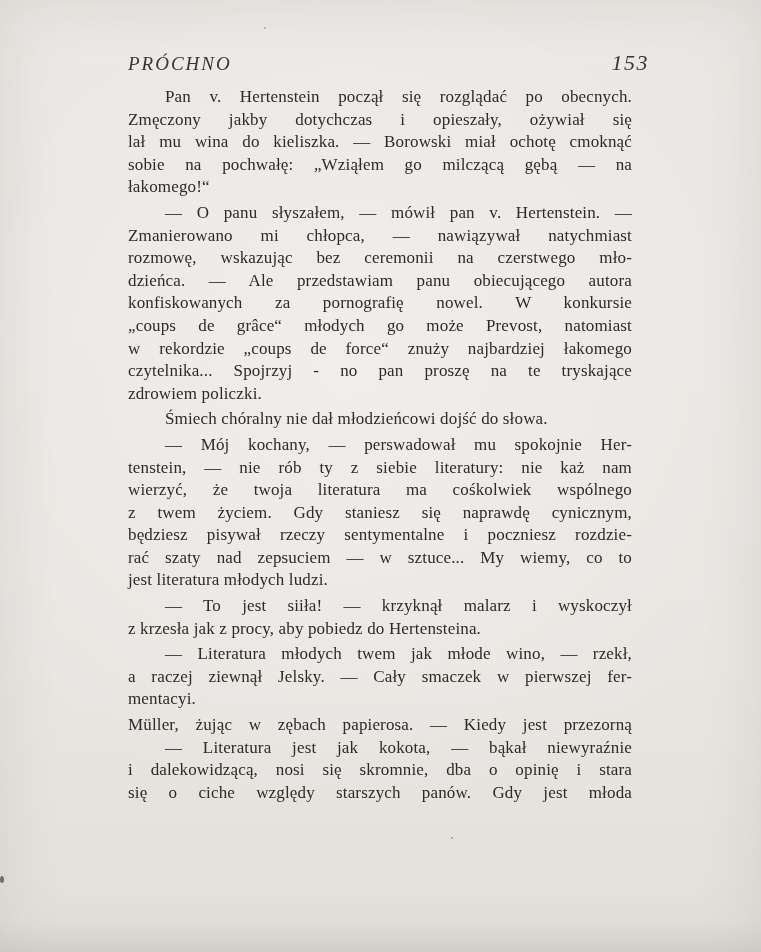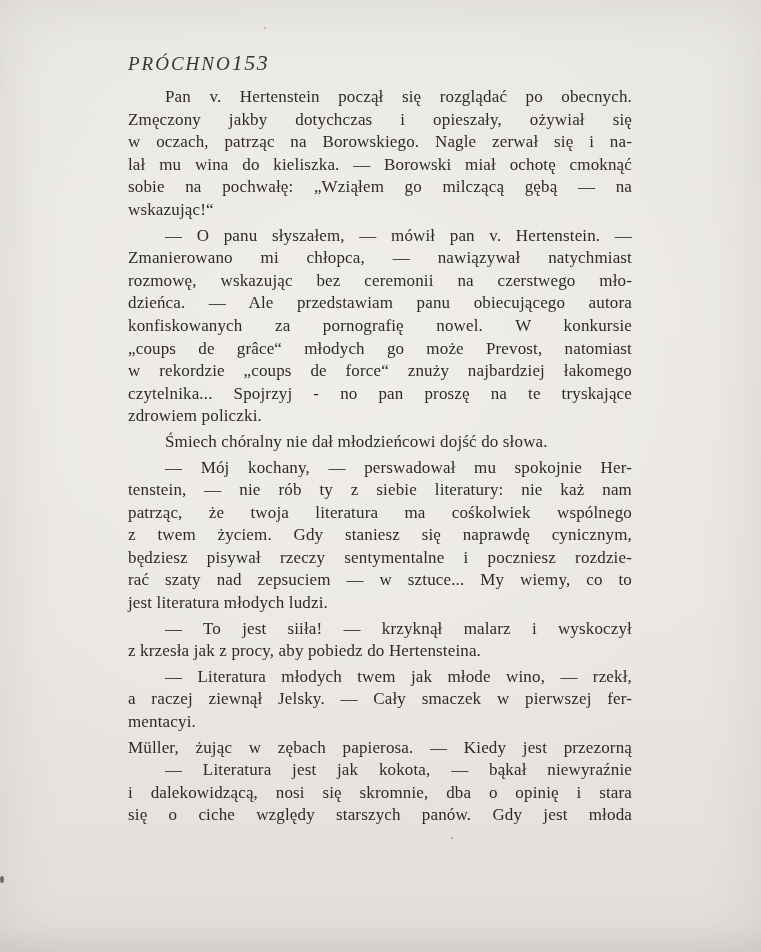--- a/index.html
+++ b/index.html
@@ -13,21 +13,21 @@
   .page {
     position: absolute; inset: 0;
     background:
       radial-gradient(ellipse 90% 70% at 46% 38%, rgba(255,255,255,0.30), rgba(255,255,255,0) 70%),
       linear-gradient(180deg, #eae8e4 0%, #e9e6e2 70%, #e3e0db 97%, #d9d6d0 100%);
     box-shadow: inset 0 0 60px rgba(90,84,74,0.12);
   }
   .header {
     position: absolute;
     left: 128px; right: 112px; top: 50px;
-    display: flex; align-items: baseline;
+    display: flex; justify-content: space-between; align-items: baseline;
     color: #393631;
   }
   .running-title {
     font-style: italic;
     font-size: 19px;
     letter-spacing: 2px;
   }
   .page-number {
     font-style: italic;
     font-size: 22px;
@@ -60,43 +60,42 @@
 <div class="page">
   <div class="header">
     <span class="running-title">PRÓCHNO</span>
     <span class="page-number">153</span>
   </div>
 
   <div class="text-block">
       <div class="paragraph">
         <div class="line first">Pan v. Hertenstein począł się rozglądać po obecnych.</div>
         <div class="line">Zmęczony jakby dotychczas i opieszały, ożywiał się</div>
-        <div class="line">w oczach, patrząc na Borowskiego. Nagle zerwał się i na-</div>
         <div class="line">lał mu wina do kieliszka. — Borowski miał ochotę cmoknąć</div>
         <div class="line">sobie na pochwałę: „Wziąłem go milczącą gębą — na</div>
-        <div class="line last">wskazując!“</div>
+        <div class="line last">łakomego!“</div>
       </div>
       <div class="paragraph">
         <div class="line first">— O panu słyszałem, — mówił pan v. Hertenstein. —</div>
         <div class="line">Zmanierowano mi chłopca, — nawiązywał natychmiast</div>
         <div class="line">rozmowę, wskazując bez ceremonii na czerstwego mło-</div>
         <div class="line">dzieńca. — Ale przedstawiam panu obiecującego autora</div>
         <div class="line">konfiskowanych za pornografię nowel. W konkursie</div>
         <div class="line">„coups de grâce“ młodych go może Prevost, natomiast</div>
         <div class="line">w rekordzie „coups de force“ znuży najbardziej łakomego</div>
         <div class="line">czytelnika... Spojrzyj - no pan proszę na te tryskające</div>
         <div class="line last">zdrowiem policzki.</div>
       </div>
       <div class="paragraph">
         <div class="line first last">Śmiech chóralny nie dał młodzieńcowi dojść do słowa.</div>
       </div>
       <div class="paragraph">
         <div class="line first">— Mój kochany, — perswadował mu spokojnie Her-</div>
         <div class="line">tenstein, — nie rób ty z siebie literatury: nie każ nam</div>
-        <div class="line">patrząc, że twoja literatura ma cośkolwiek wspólnego</div>
+        <div class="line">wierzyć, że twoja literatura ma cośkolwiek wspólnego</div>
         <div class="line">z twem życiem. Gdy staniesz się naprawdę cynicznym,</div>
         <div class="line">będziesz pisywał rzeczy sentymentalne i poczniesz rozdzie-</div>
         <div class="line">rać szaty nad zepsuciem — w sztuce... My wiemy, co to</div>
         <div class="line last">jest literatura młodych ludzi.</div>
       </div>
       <div class="paragraph">
         <div class="line first">— To jest siiła! — krzyknął malarz i wyskoczył</div>
         <div class="line last">z krzesła jak z procy, aby pobiedz do Hertensteina.</div>
       </div>
       <div class="paragraph">

